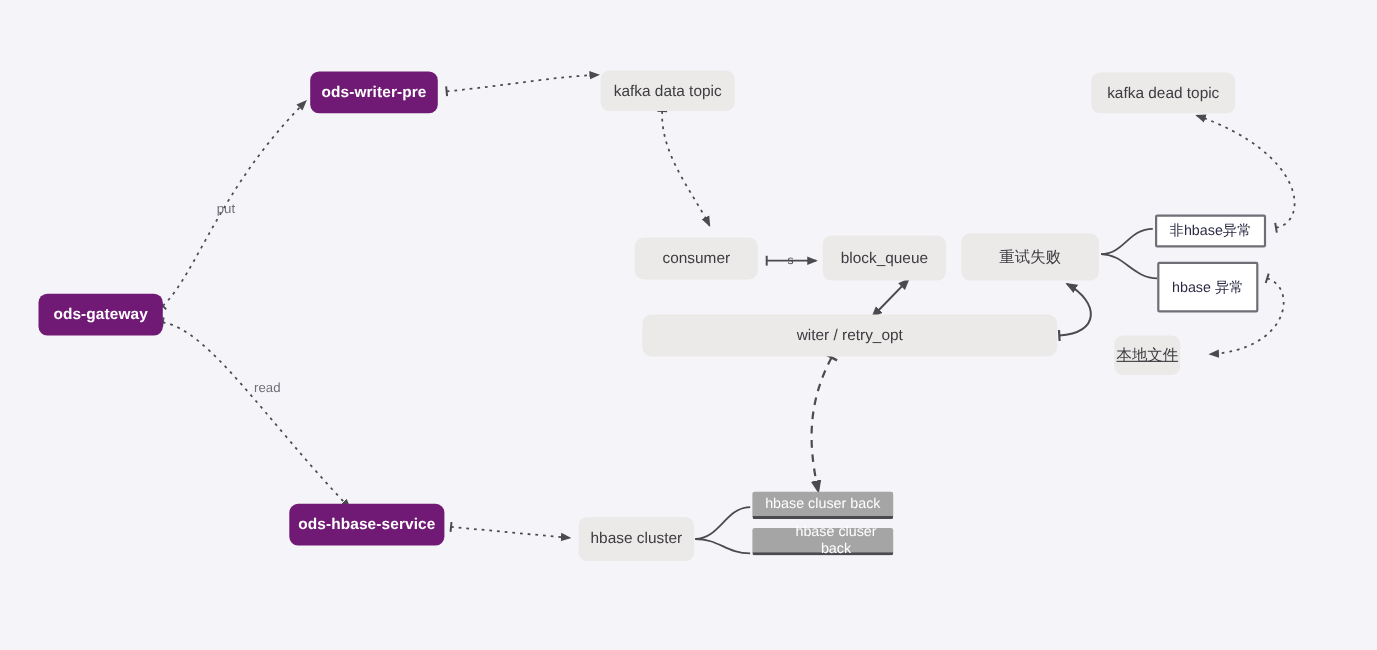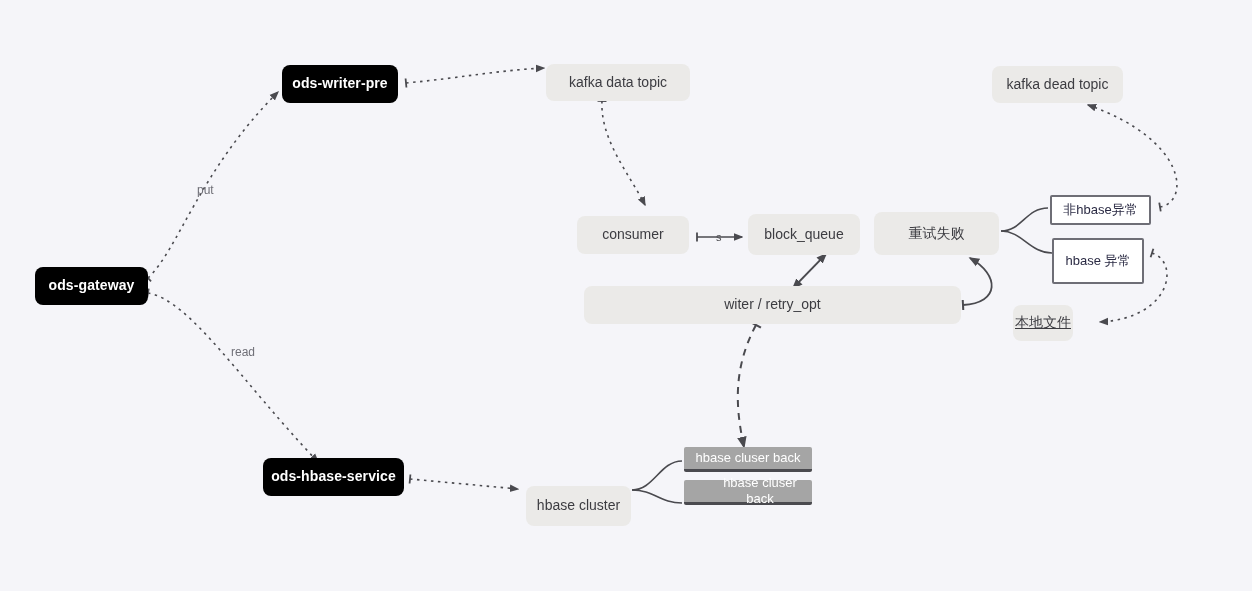--- a/index.html
+++ b/index.html
@@ -29,21 +29,21 @@
     position: absolute;
     box-sizing: border-box;
     display: flex;
     align-items: center;
     justify-content: center;
     text-align: center;
     line-height: 1.25;
   }
   
   .n-dark {
-    background: #000000;
+    background: #701a75;
     color: #ffffff;
     border-radius: 8px;
     font-weight: bold;
     font-size: 14px;
     letter-spacing: .1px;
   }
   
   .n-light {
     background: #ebeae8;
     color: #3c3c41;
@@ -139,21 +139,21 @@
   </div>
 
   <div class="node n-dark" style="left:282px; top:65px; width:116px; height:38px;">
     <span>ods-writer-pre</span>
   </div>
 
   <div class="node n-dark" style="left:263px; top:458px; width:141px; height:38px;">
     <span>ods-hbase-service</span>
   </div>
 
-  <div class="node n-light" style="left:546px; top:64px; width:144px; height:37px;">
+  <div class="node n-light" style="left:546px; top:64px; width:122px; height:37px;">
     <span>kafka data topic</span>
   </div>
 
   <div class="node n-light" style="left:992px; top:66px; width:131px; height:37px;align-items:center;">
     <span>kafka dead topic</span>
   </div>
 
 
   <div class="node n-light" style="left:577px; top:216px; width:112px; height:38px;text-align:right;">
     <span>consumer</span>
@@ -176,21 +176,21 @@
   </div>
 
   <div class="node n-outline" style="left:1052px; top:238px; width:92px; height:46px;">
     <span>hbase 异常</span>
   </div>
 
   <div class="node n-light" style="left:1013px; top:305px; width:60px; height:36px;text-decoration:underline;">
     <span>本地文件</span>
   </div>
 
-  <div class="node n-light" style="left:526px; top:470px; width:105px; height:40px;margin-top:16px;">
+  <div class="node n-light" style="left:526px; top:470px; width:105px; height:40px;">
     <span>hbase cluster</span>
   </div>
 
   <div class="node n-grey-flat" style="left:684px; top:447px; width:128px; height:25px;">
     <span>hbase cluser back</span>
   </div>
 
   <div class="node n-grey-flat" style="left:684px; top:480px; width:128px; height:25px;padding-left:24px;">
     <span>hbase cluser back</span>
   </div>

